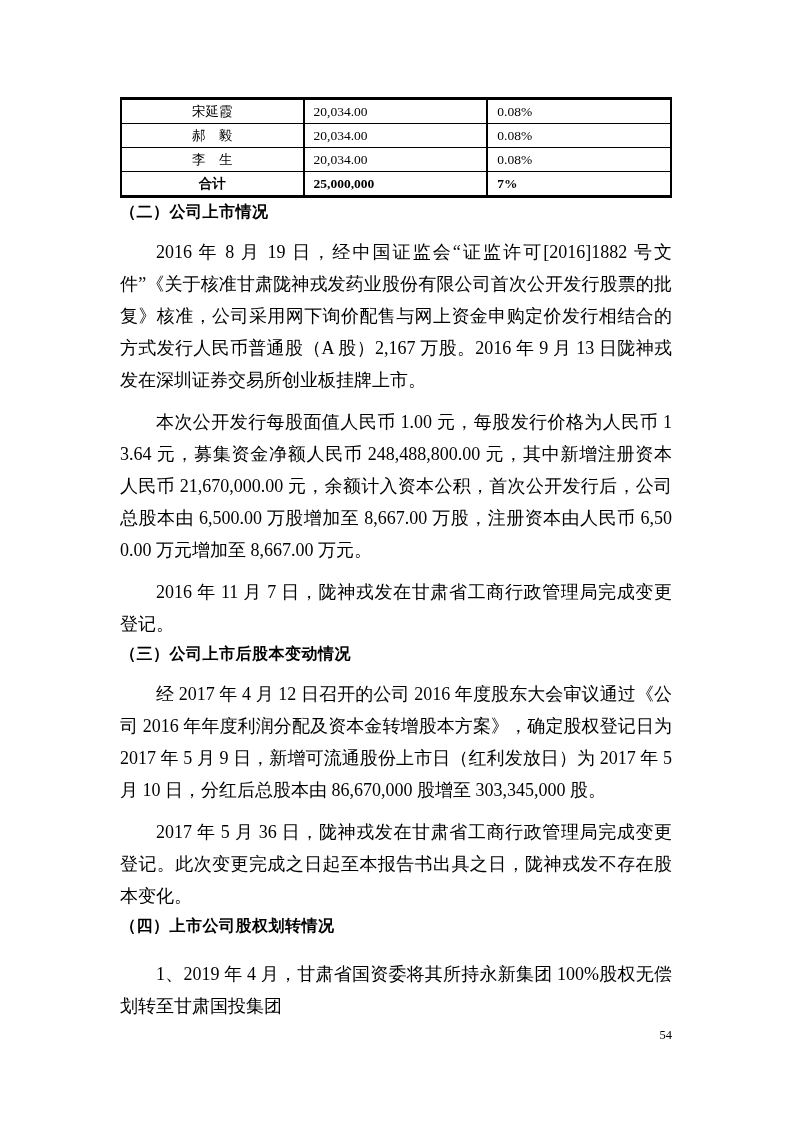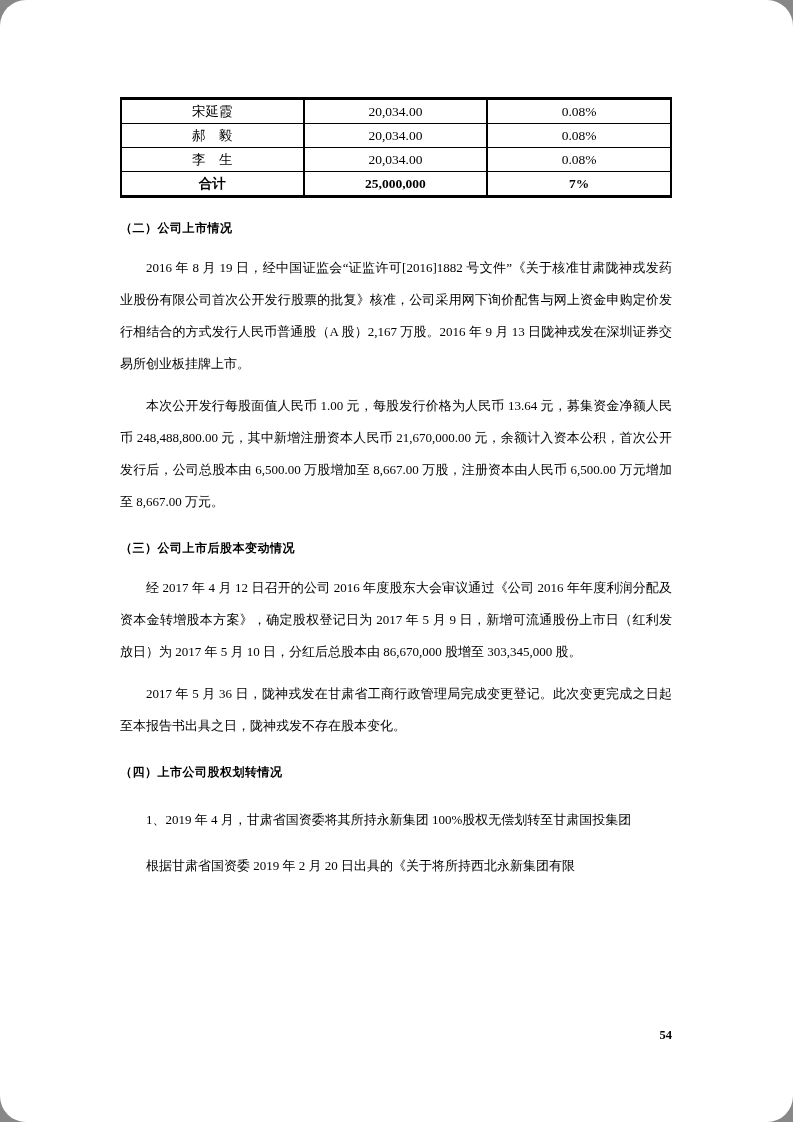--- a/index.html
+++ b/index.html
@@ -6,21 +6,20 @@
   html, body { background: #888; }
   .page {
     position: relative;
     width: 793px;
     height: 1122px;
     margin: 0 auto;
     background: #ffffff;
     color: #000000;
     font-family: "Liberation Serif", serif;
     overflow: hidden;
-    border-radius: 26px;
   }
   .content {
     position: absolute;
     left: 120px;
     top: 0;
     width: 552px;
     padding-top: 97px;
   }
   
   table.sh-table {
@@ -38,49 +37,49 @@
     line-height: 23px;
     padding: 0 9px;
     overflow: hidden;
     white-space: nowrap;
   }
   table.sh-table td + td { border-left-width: 2px; }
   table.sh-table col.c1 { width: 33.2%; }
   table.sh-table col.c2 { width: 33.4%; }
   table.sh-table col.c3 { width: 33.4%; }
   td.name-cell  { text-align: center; }
-  td.num-cell   { text-align: center; }
+  td.num-cell   { text-align: left; }
   tr.total-row td { font-weight: bold; }
   
   .sec-heading {
-    margin-top: 18px;
+    margin-top: 2px;
     font-family: "Liberation Sans", sans-serif;
     font-weight: bold;
-    font-size: 12px;
+    font-size: 16px;
     line-height: 24px;
     letter-spacing: 0.5px;
   }
   .para {
     margin-top: 10px;
-    font-size: 13px;
+    font-size: 18px;
     line-height: 32px;
     text-align: justify;
     text-indent: 2em;
     word-break: break-all;
   }
   .para.after-heading { margin-top: 12px; }
   .para.mt-lg { margin-top: 20px; }
   .para.mt-md { margin-top: 14px; }
   
   .page-number {
     position: absolute;
     top: 1028px;
     right: 121px;
     font-size: 12.5px;
-    font-weight: bold;
+    font-weight: normal;
     font-family: "Liberation Serif", serif;
   }
 </style>
 </head>
 <body>
 
 <div class="page">
   <div class="content">
 
     <table class="sh-table">
@@ -109,25 +108,25 @@
           <td class="name-cell">合计</td>
           <td class="num-cell">25,000,000</td>
           <td class="num-cell">7%</td>
         </tr>
       </tbody>
     </table>
 
     <div class="sec-heading">（二）公司上市情况</div>
     <div class="para after-heading">2016 年 8 月 19 日，经中国证监会“证监许可[2016]1882 号文件”《关于核准甘肃陇神戎发药业股份有限公司首次公开发行股票的批复》核准，公司采用网下询价配售与网上资金申购定价发行相结合的方式发行人民币普通股（A 股）2,167 万股。2016 年 9 月 13 日陇神戎发在深圳证券交易所创业板挂牌上市。</div>
     <div class="para">本次公开发行每股面值人民币 1.00 元，每股发行价格为人民币 13.64 元，募集资金净额人民币 248,488,800.00 元，其中新增注册资本人民币 21,670,000.00 元，余额计入资本公积，首次公开发行后，公司总股本由 6,500.00 万股增加至 8,667.00 万股，注册资本由人民币 6,500.00 万元增加至 8,667.00 万元。</div>
+    <div class="para">2016 年 11 月 7 日，陇神戎发在甘肃省工商行政管理局完成变更登记。</div>
 
     <div class="sec-heading">（三）公司上市后股本变动情况</div>
     <div class="para after-heading">经 2017 年 4 月 12 日召开的公司 2016 年度股东大会审议通过《公司 2016 年年度利润分配及资本金转增股本方案》，确定股权登记日为 2017 年 5 月 9 日，新增可流通股份上市日（红利发放日）为 2017 年 5 月 10 日，分红后总股本由 86,670,000 股增至 303,345,000 股。</div>
     <div class="para">2017 年 5 月 36 日，陇神戎发在甘肃省工商行政管理局完成变更登记。此次变更完成之日起至本报告书出具之日，陇神戎发不存在股本变化。</div>
 
     <div class="sec-heading">（四）上市公司股权划转情况</div>
     <div class="para after-heading mt-lg">1、2019 年 4 月，甘肃省国资委将其所持永新集团 100%股权无偿划转至甘肃国投集团</div>
-    <div class="para mt-md">根据甘肃省国资委 2019 年 2 月 20 日出具的《关于将所持西北永新集团有限</div>
 
   </div>
 
   <div class="page-number">54</div>
 </div>
 
 </body></html>

